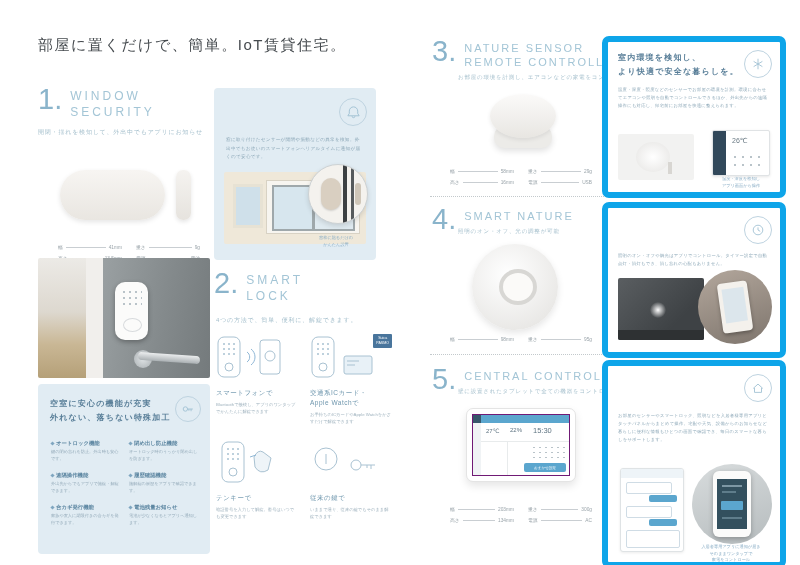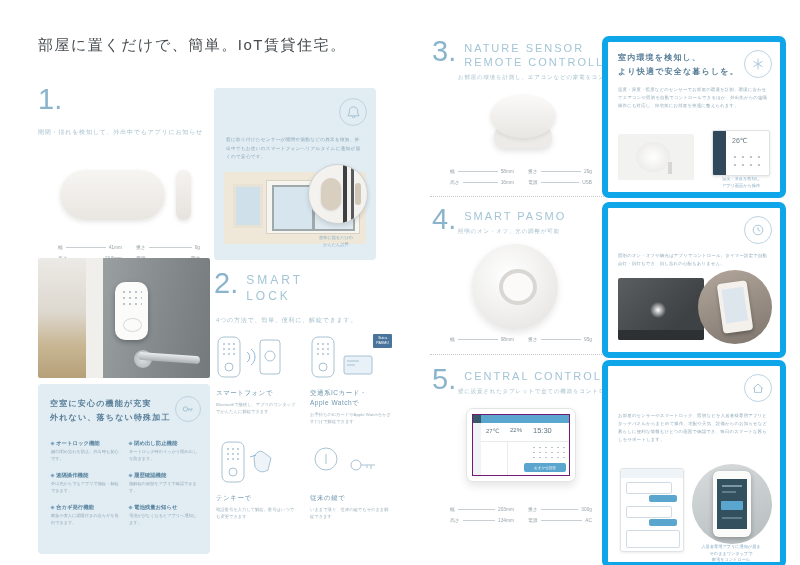--- a/index.html
+++ b/index.html
@@ -31,20 +31,22 @@
   .fd{font-size:4.2px;color:#95abba;line-height:1.65;margin-top:2px;}
   .dots{background-image:radial-gradient(#b9c3c9 0.8px,transparent 1px);background-size:6px 6px;}
 </style>
 </head>
 <body>
 
 <div class="abs page-title" style="left:38px;top:36px;">部屋に置くだけで、簡単。IoT賃貸住宅。</div>
 
 <div class="abs sec-head" style="left:38px;top:86px;">
   <span class="sec-num">1.</span>
+  <span class="sec-title pre">WINDOW
+SECURITY</span>
 </div>
 <div class="abs sec-sub" style="left:38px;top:128px;width:180px;">開閉・揺れを検知して、外出中でもアプリにお知らせ</div>
 
 <div class="abs" style="left:45px;top:160px;width:160px;height:75px;">
   <div class="abs" style="left:15px;top:10px;width:105px;height:50px;border-radius:25px;background:linear-gradient(180deg,#f7f5f2,#e9e6e1);box-shadow:0 2px 5px rgba(0,0,0,.10);"></div>
   <div class="abs" style="left:131px;top:10px;width:15px;height:50px;border-radius:7px;background:linear-gradient(180deg,#f5f3f0,#e6e3de);box-shadow:0 2px 4px rgba(0,0,0,.10);"></div>
 </div>
 <div class="abs specs" style="left:58px;top:244px;">
   <div class="spec">
       <span>幅</span>
@@ -308,21 +310,21 @@
     <div class="abs" style="left:0;top:0;width:13px;height:44px;background:#31485a;"></div>
     <div class="abs" style="left:19px;top:6px;font-size:7px;color:#6a7a84;">26℃</div>
     <div class="abs dots" style="left:18px;top:22px;width:34px;height:18px;background-size:8px 8px;"></div>
   </div>
   <div class="abs cap pre" style="right:4px;top:134px;width:70px;">温度・湿度を検知し
 アプリ画面から操作</div>
 </div>
 
 <div class="abs sec-head" style="left:432px;top:206px;">
   <span class="sec-num">4.</span>
-  <span class="sec-title" style="font-size:11px;letter-spacing:2px;">SMART PASMO</span>
+  <span class="sec-title" style="font-size:11px;letter-spacing:2px;">SMART NATURE</span>
 </div>
 <div class="abs sec-sub" style="left:458px;top:228px;width:200px;font-size:5.5px;">照明のオン・オフ、光の調整が可能</div>
 
 <div class="abs" style="left:472px;top:244px;width:86px;height:86px;border-radius:50%;background:radial-gradient(circle at 42% 36%,#ffffff,#e9e8e6 75%,#dededc);box-shadow:0 3px 7px rgba(0,0,0,.10);">
   <div class="abs" style="left:27px;top:25px;width:30px;height:28px;border-radius:50%;border:4px solid #d8d7d4;background:#fbfaf8;"></div>
 </div>
 <div class="abs specs" style="left:450px;top:336px;">
   <div class="spec">
       <span>幅</span>
       <span class="spline"></span>

